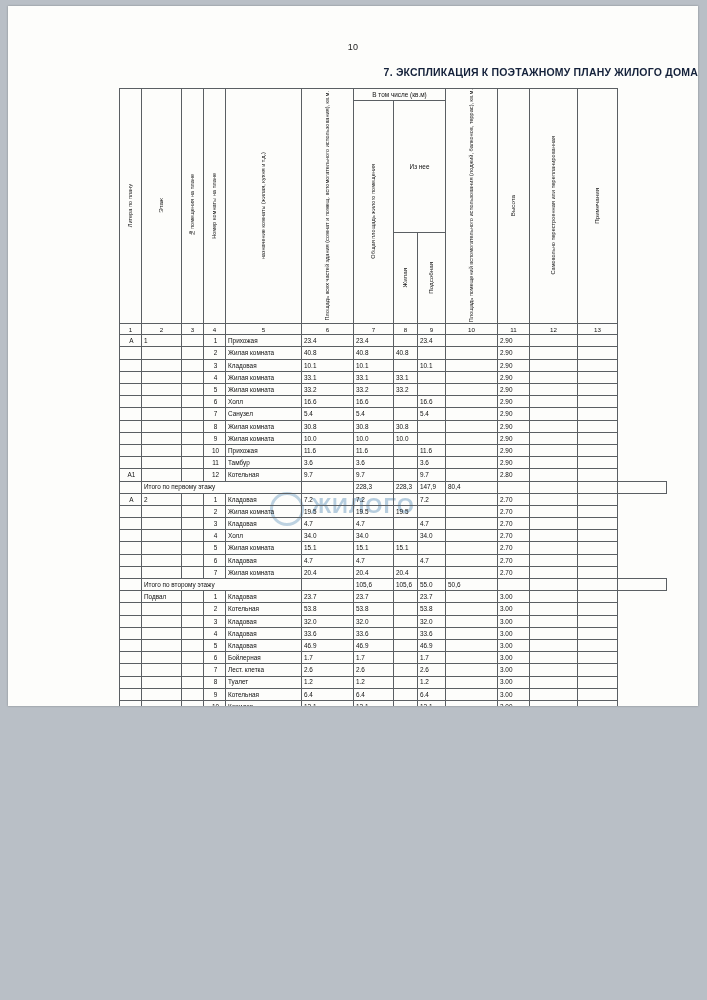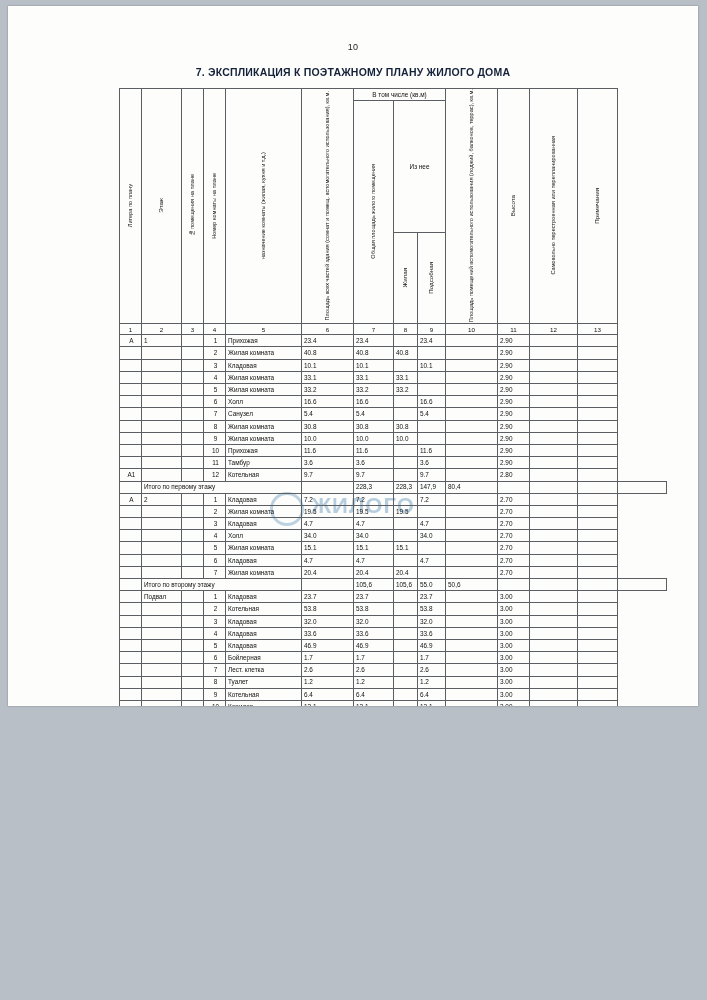--- a/index.html
+++ b/index.html
@@ -31,21 +31,21 @@
     text-align: center;
     font-size: 9px;
     color: #222;
     letter-spacing: 0.3px;
   }
   .doc-title {
     position: absolute;
     top: 60px;
     left: 0;
     width: 100%;
-    text-align: center;
+    text-align: right;
     font-size: 10.5px;
     font-weight: bold;
     color: #14213a;
     letter-spacing: 0.2px;
   }
   .table-wrap {
     position: absolute;
     left: 111px;
     top: 82px;
     width: 548px;

